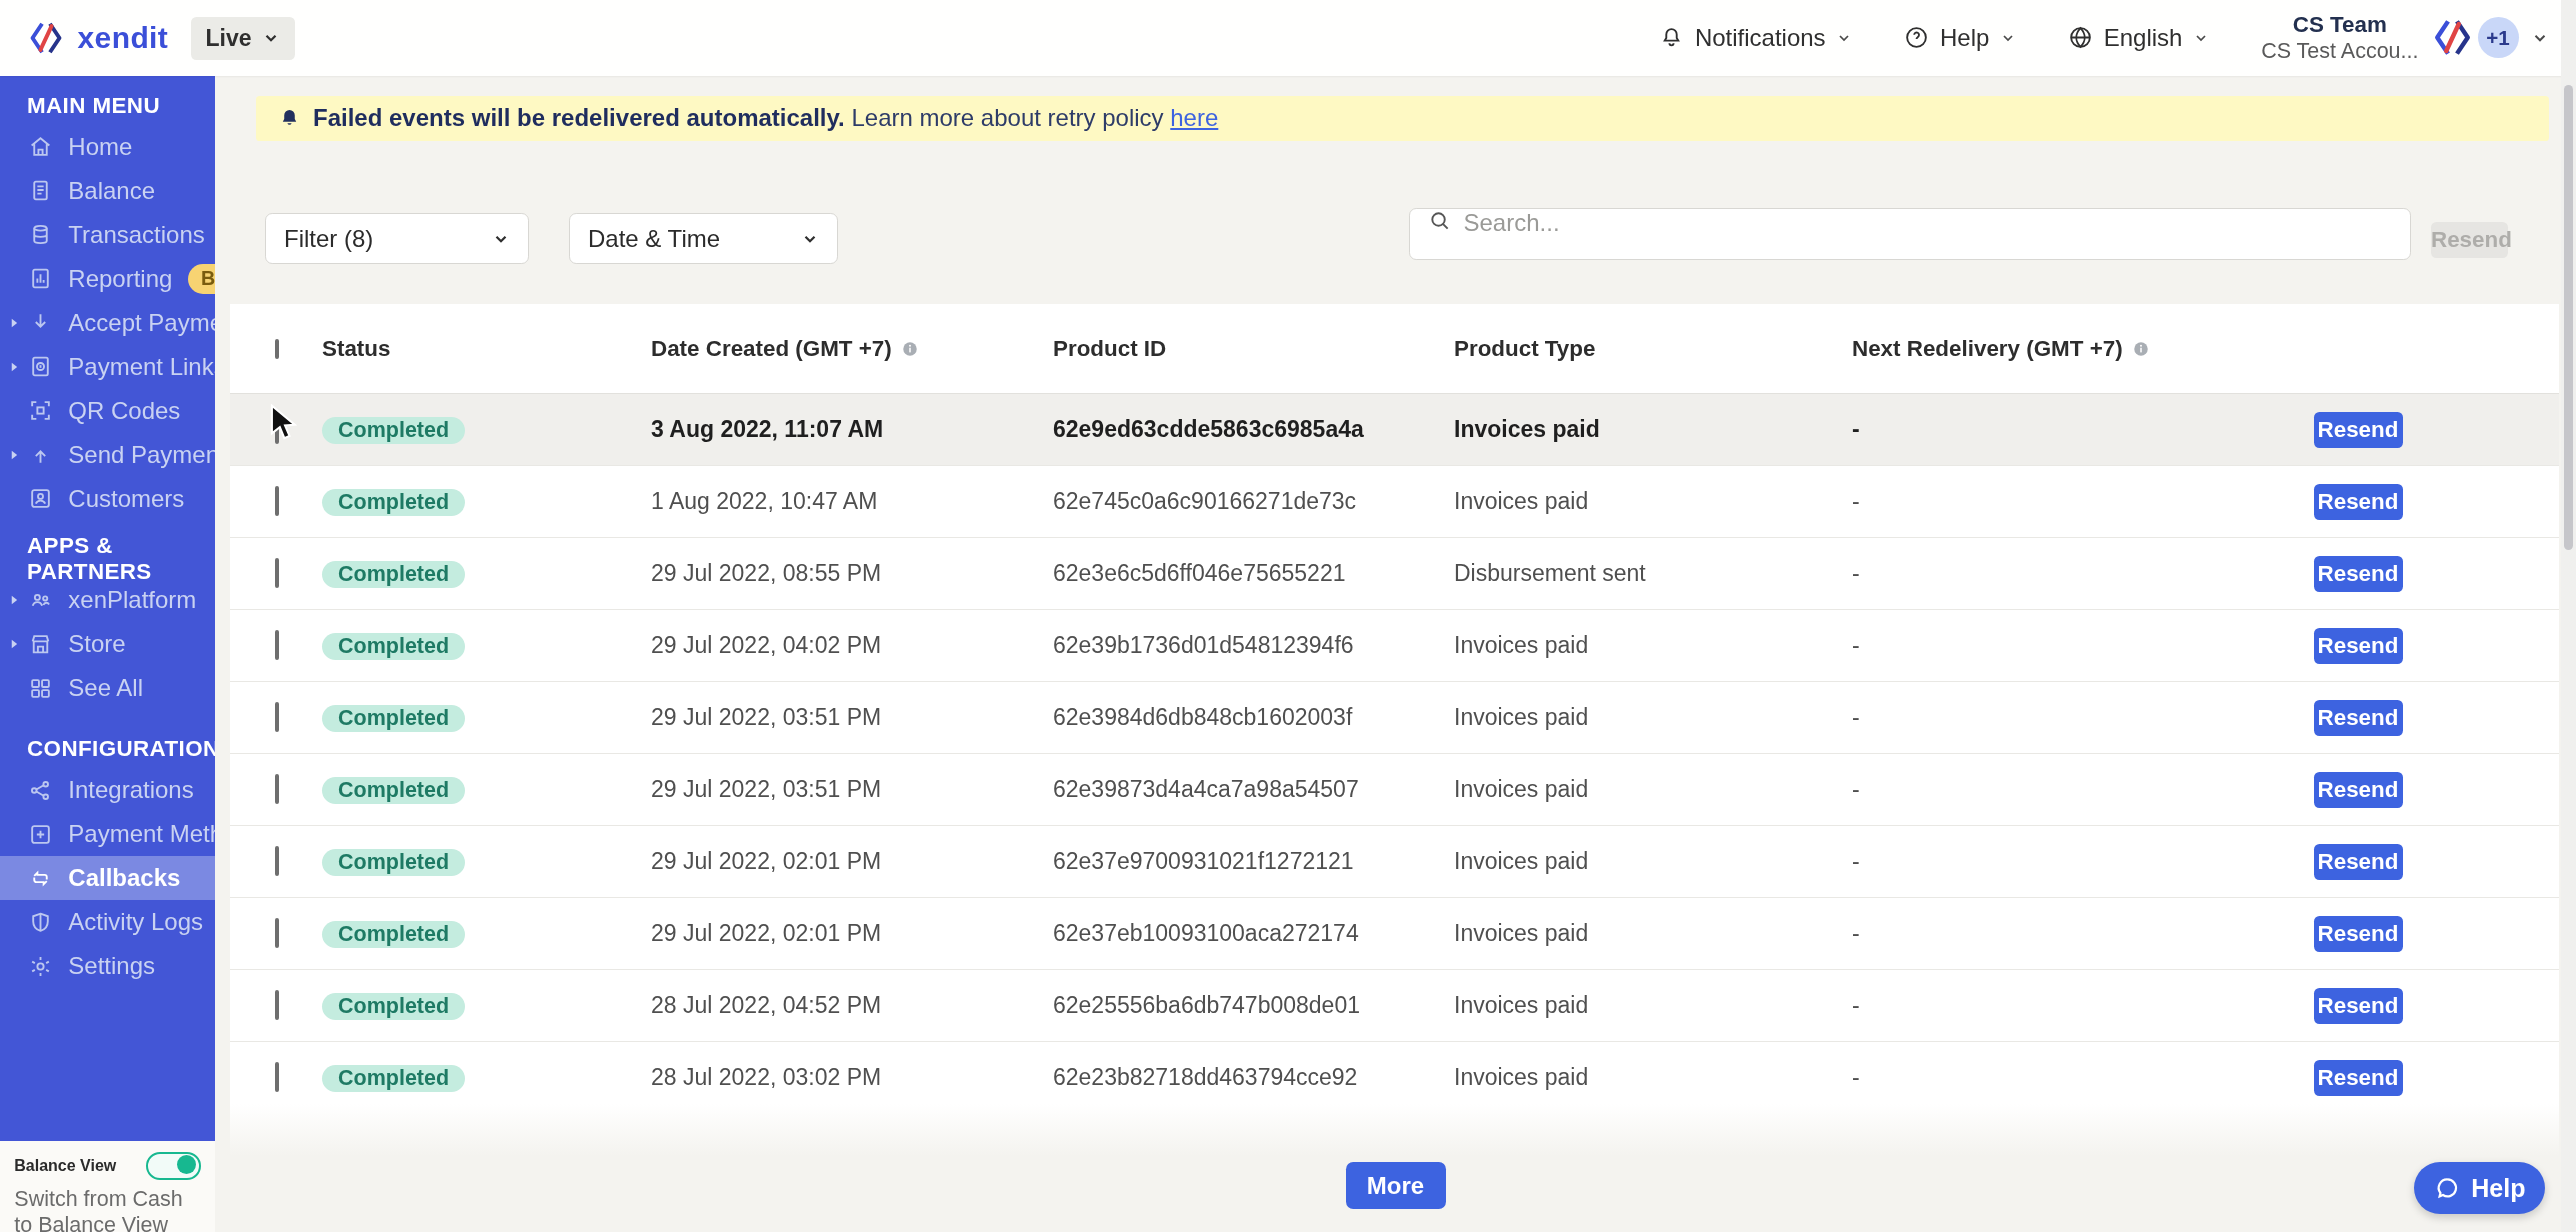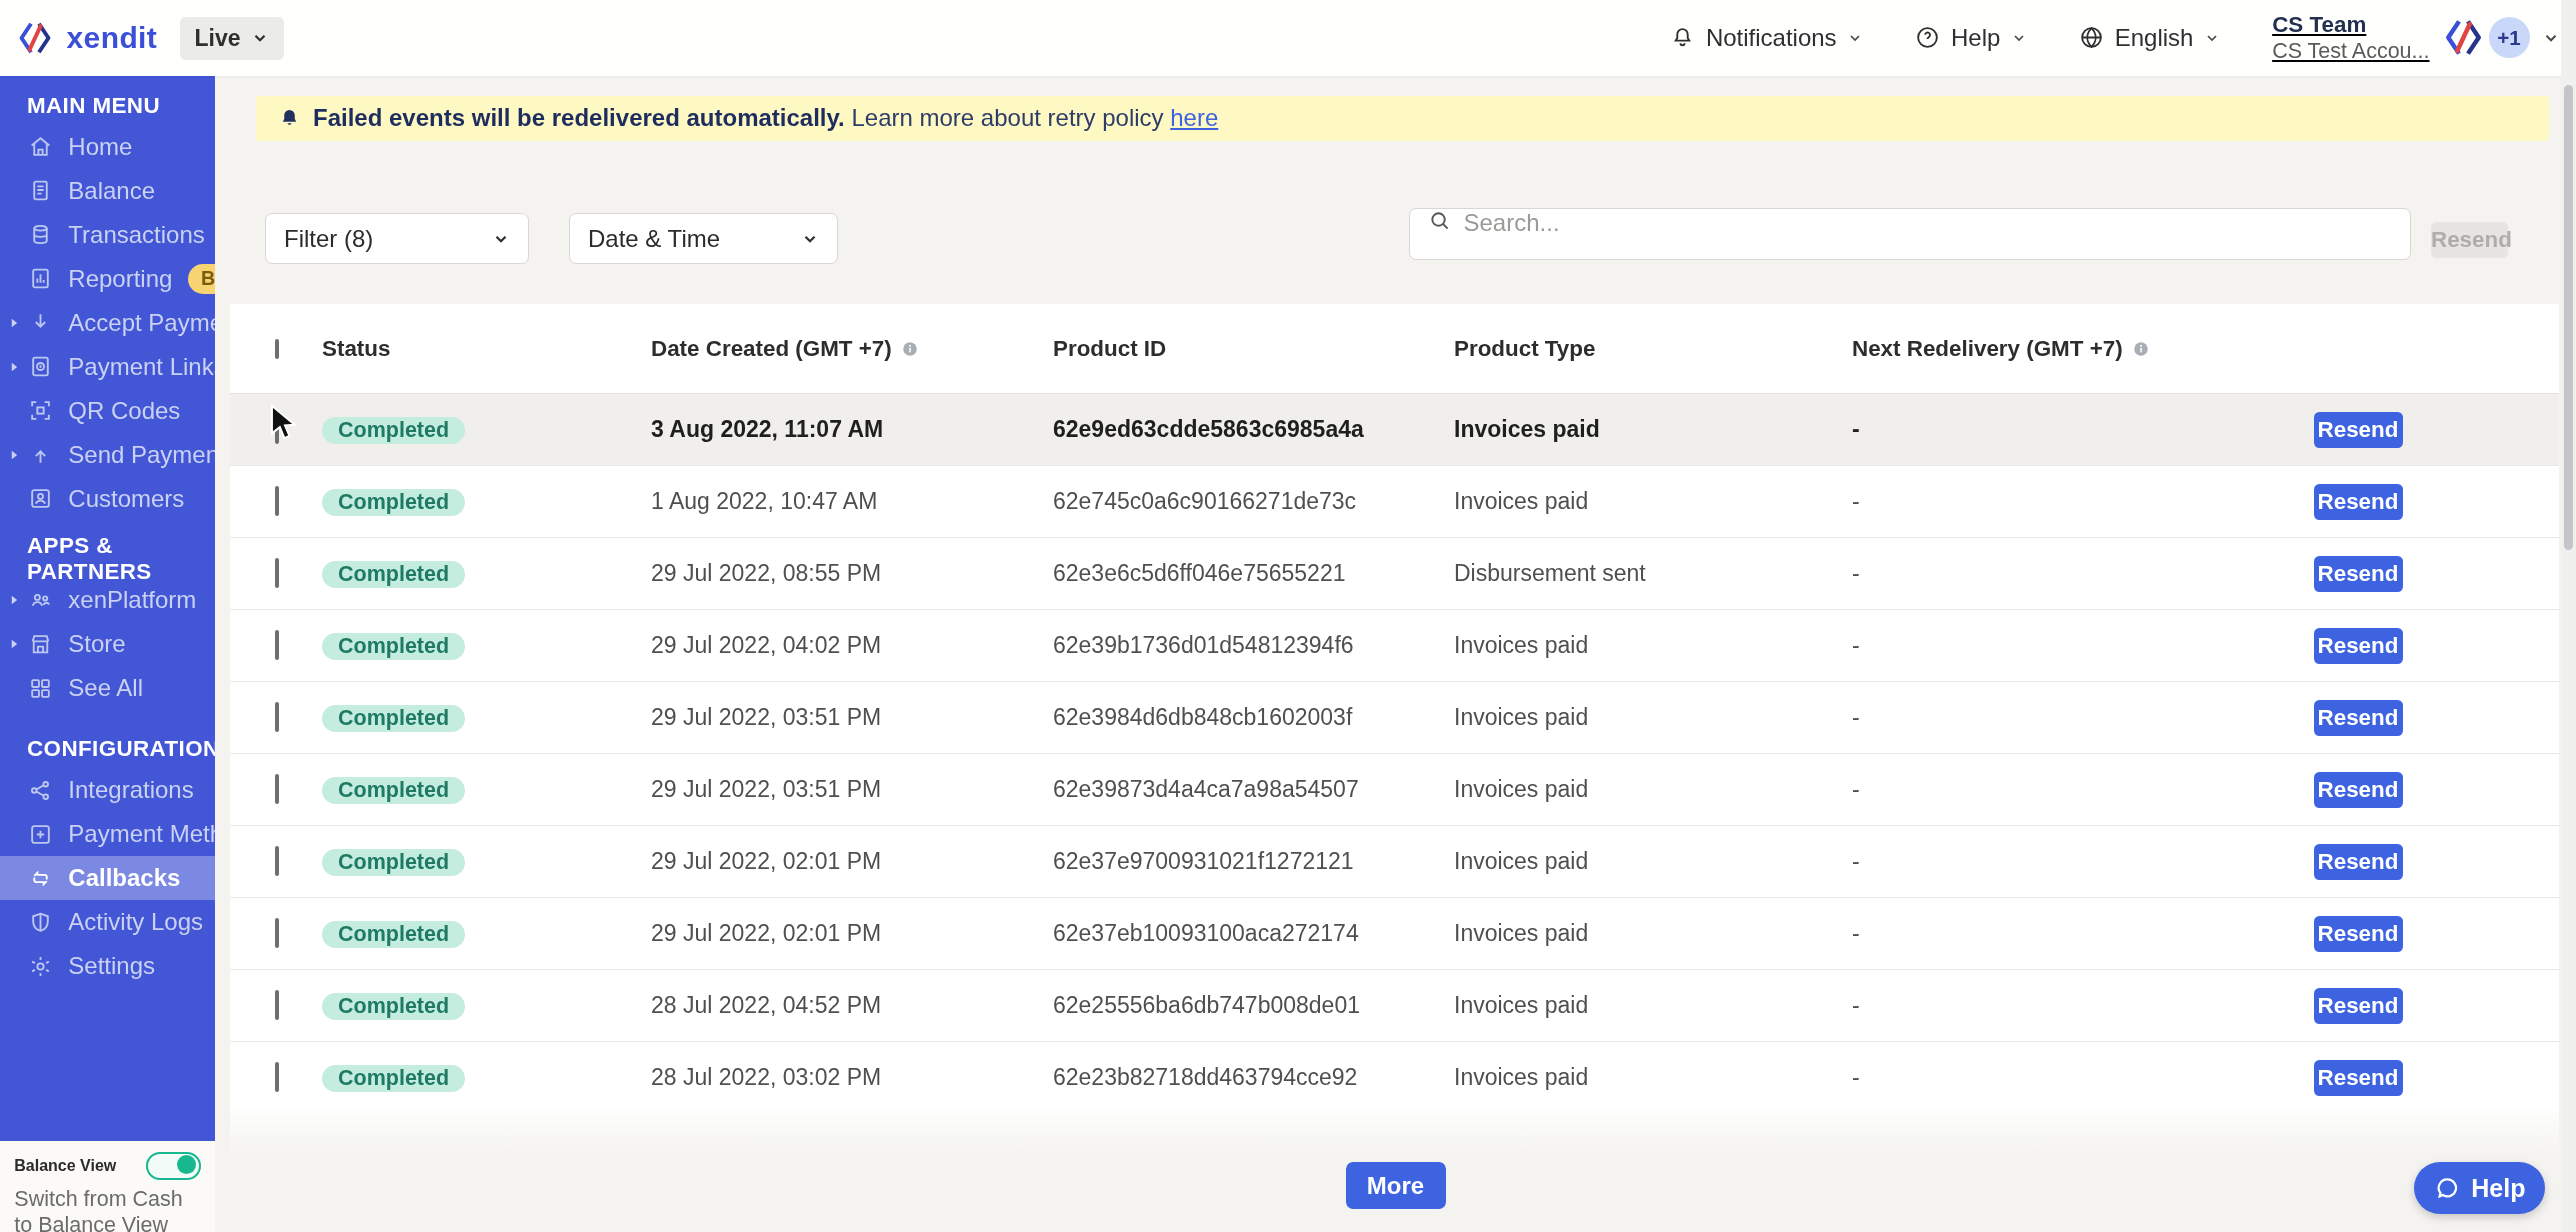--- a/index.html
+++ b/index.html
@@ -2,31 +2,31 @@
 <html style="font-size:14.3px"><head>
 <meta charset="utf-8">
 <style>
   * { margin:0; padding:0; box-sizing:border-box; }
   html,body { width:2576px; height:1233px; }
   body { font-family:"Liberation Sans","DejaVu Sans",sans-serif; background:#f4f3ef; }
   .app { position:relative; width:2576px; height:1233px; overflow:hidden; background:#f4f3ef; }
 
   
   .topbar { position:absolute; top:0; left:0; width:2576px; height:76px; background:#fffffe;
-            display:flex; align-items:center; padding:0 16px; box-shadow:0 0.9px 2.7px rgba(0,0,0,.10); z-index:20; }
+            display:flex; align-items:center; padding:0 27px; box-shadow:0 0.9px 2.7px rgba(0,0,0,.10); z-index:20; }
   .brand { display:flex; align-items:center; gap:12.5px; }
   .brand-word { font-size:30px; font-weight:600; color:#3b4fd8; letter-spacing:0.4px; }
   .env-chip { margin-left:23px; background:#ebebe7; border-radius:5.4px; padding:8px 14.3px;
               display:flex; align-items:center; gap:10.7px; font-size:23px; font-weight:700; color:#2f2f2f; cursor:pointer; }
   .tb-right { margin-left:auto; display:flex; align-items:center; gap:52px; }
   .tb-group { display:flex; align-items:center; gap:10.7px; font-size:24px; color:#2f2f2f; cursor:pointer; }
   .tb-ico { display:flex; align-items:center; color:#2f2f2f; }
   .chev { display:flex; align-items:center; color:#4a4a4a; }
   .account { display:flex; align-items:center; gap:12.5px; cursor:pointer; }
-  .acct-text { text-align:left; line-height:1.2;text-decoration:underline; }
+  .acct-text { text-align:center; line-height:1.2; }
   .acct-team { font-size:22.4px; font-weight:700; color:#23304f; }
   .acct-sub  { font-size:21.5px; color:#5a5a5a; }
   .plus-badge { width:41px; height:41px; border-radius:50%; background:#c9d7f8; color:#2b3a8c;
                 font-size:20.6px; font-weight:700; display:flex; align-items:center; justify-content:center; margin-left:-9px; }
 
   
   .sidebar { position:absolute; top:76px; left:0; width:215px; bottom:92px; background:#4356d6;
              padding-top:10.7px; overflow:hidden; z-index:10; }
   .side-title { font-size:22.4px; font-weight:700; color:#ffffff; letter-spacing:0.4px;
                 padding:0 0 0 27px; height:38px; display:flex; align-items:center; }

